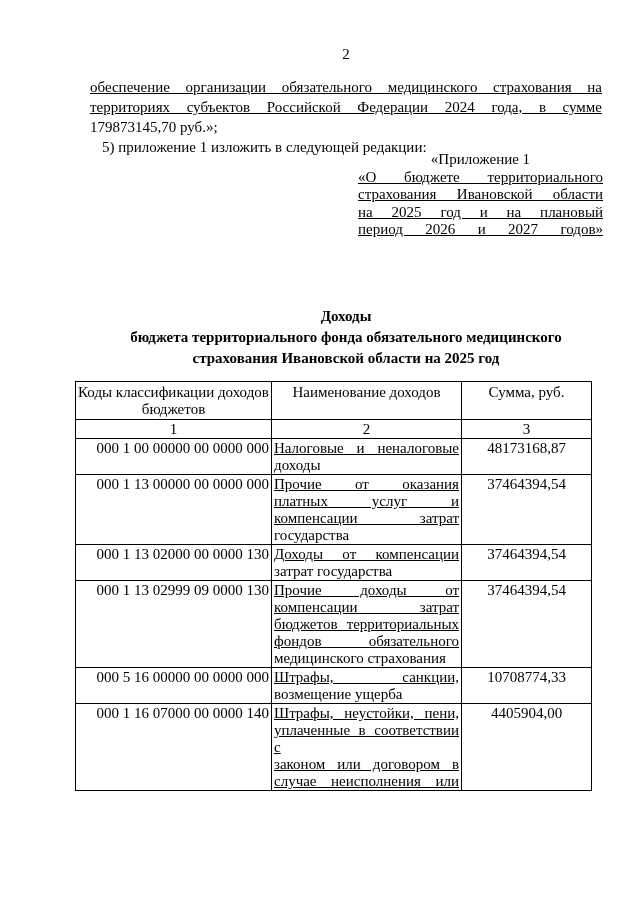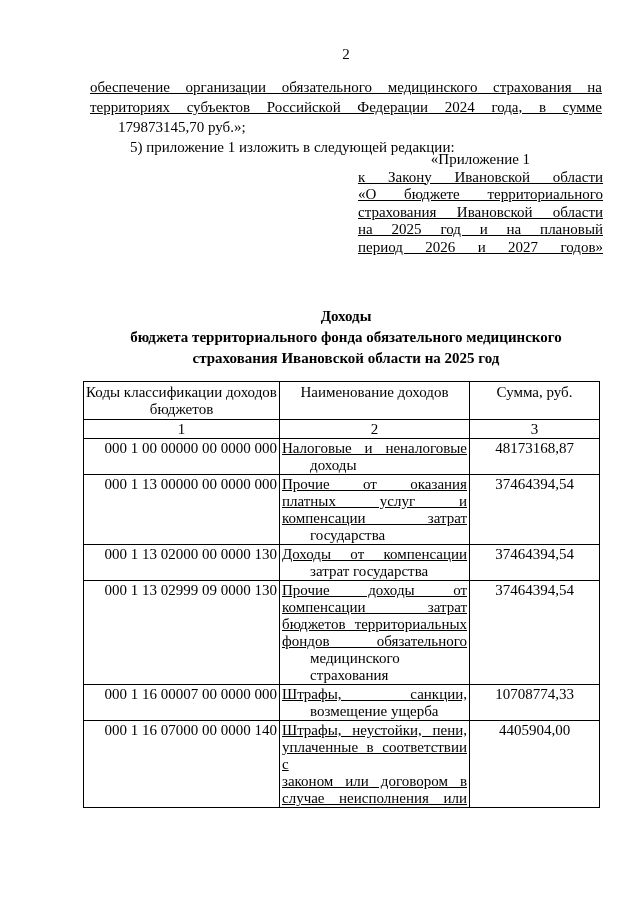--- a/index.html
+++ b/index.html
@@ -21,24 +21,24 @@
 
   #appendix-ref { left:358px; top:151px; width:245px; line-height:17.5px; }
 
   #doc-title {
     left:90px; top:306px; width:512px;
     line-height:21px; font-weight:bold; text-align:center;
   }
 
   
   .jline { text-align:justify; text-align-last:justify;text-decoration:underline; }
-  .lline { text-align:left;    text-align-last:left;margin-left:28px; }
+  .lline { text-align:left;    text-align-last:left; }
   .cline { text-align:center;  text-align-last:center; }
 
-  #income-table-wrap { left:83px; top:381px; }
+  #income-table-wrap { left:75px; top:381px; }
   table.income {
     border-collapse:collapse;
     table-layout:fixed;
     width:516px;
   }
   table.income col.c1 { width:196px; }
   table.income col.c2 { width:190px; }
   table.income col.c3 { width:130px; }
   table.income th, table.income td {
     border:1px solid #000000;
@@ -62,21 +62,20 @@
   <div id="intro-paragraph">
       <div class="jline">обеспечение организации обязательного медицинского страхования на</div>
       <div class="jline">территориях субъектов Российской Федерации 2024 года, в сумме</div>
       <div class="lline">179873145,70 руб.»;</div>
     </div>
   <div id="amendment-line" class="lline">5) приложение 1 изложить в следующей редакции:</div>
 </div>
 
 <div id="appendix-ref" class="abs">
     <div class="cline">«Приложение 1</div>
-    <div class="jline">к Закону Ивановской области</div>
     <div class="jline">«О бюджете территориального</div>
     <div class="jline">страхования Ивановской области</div>
     <div class="jline">на 2025 год и на плановый</div>
     <div class="jline">период 2026 и 2027 годов»</div>
   </div>
 
 <div id="doc-title" class="abs">
     <div class="cline">Доходы</div>
     <div class="cline">бюджета территориального фонда обязательного медицинского</div>
     <div class="cline">страхования Ивановской области на 2025 год</div>
@@ -133,21 +132,21 @@
           <td class="name-cell">
             <div class="jline">Прочие доходы от</div>
             <div class="jline">компенсации затрат</div>
             <div class="jline">бюджетов территориальных</div>
             <div class="jline">фондов обязательного</div>
             <div class="lline">медицинского страхования</div>
           </td>
           <td class="sum-cell">37464394,54</td>
         </tr>
         <tr>
-          <td class="code-cell">000 1 16 00007 00 0000 000</td>
+          <td class="code-cell">000 5 16 00000 00 0000 000</td>
           <td class="name-cell">
             <div class="jline">Штрафы, санкции,</div>
             <div class="lline">возмещение ущерба</div>
           </td>
           <td class="sum-cell">10708774,33</td>
         </tr>
         <tr>
           <td class="code-cell">000 1 16 07000 00 0000 140</td>
           <td class="name-cell">
             <div class="jline">Штрафы, неустойки, пени,</div>

